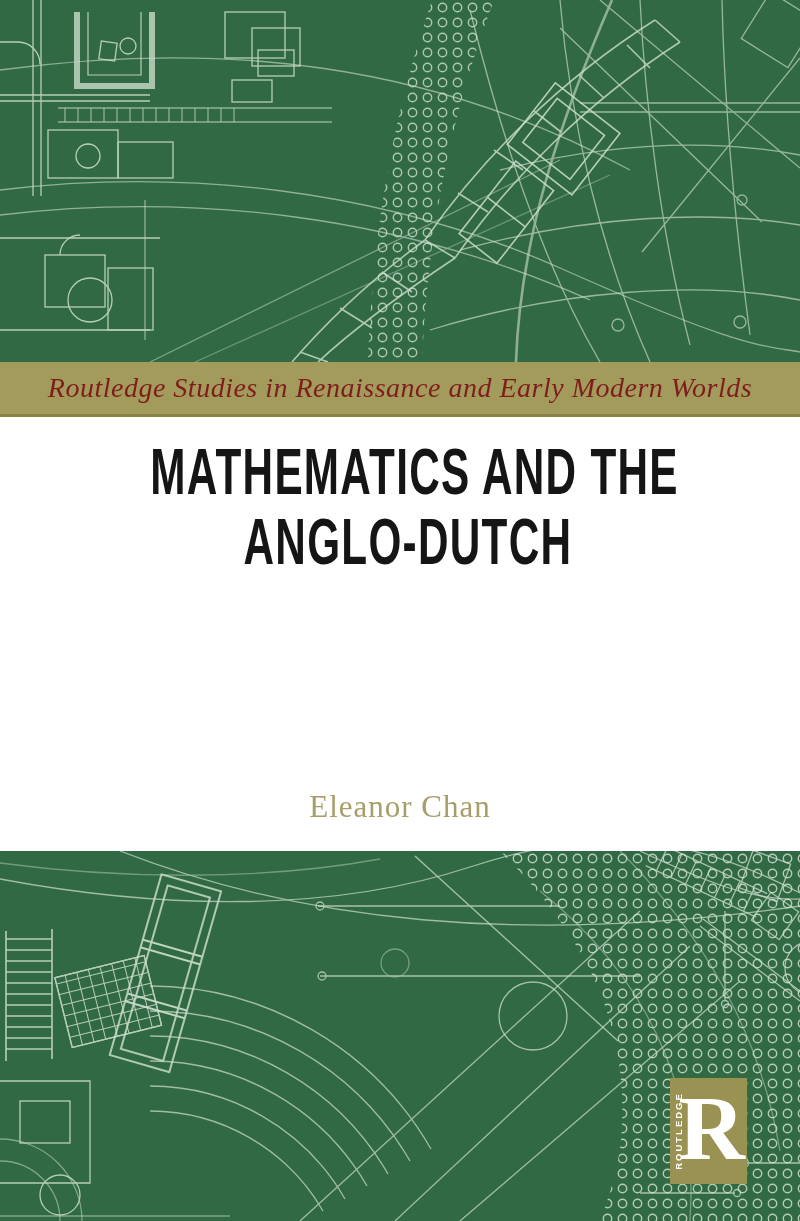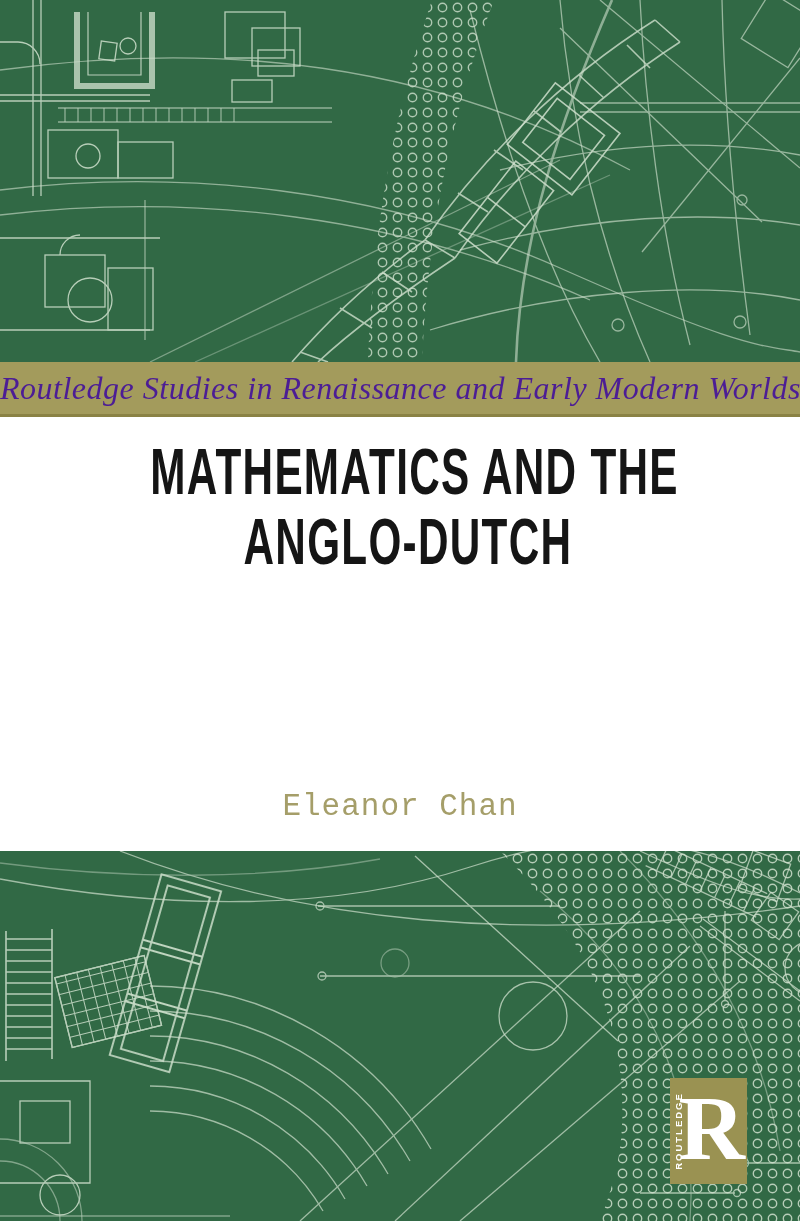--- a/index.html
+++ b/index.html
@@ -10,39 +10,39 @@
   .art-band{position:absolute;left:0;width:800px;overflow:hidden;}
   .art-top{top:0;height:362px;}
   .art-bottom{top:851px;height:370px;}
   .series-banner{
     position:absolute;left:0;top:362px;width:800px;height:55px;
     background:#a39b5c;border-bottom:3px solid #8a8245;box-sizing:border-box;
     text-align:center;
   }
   .series-banner .series-text{
     font-family:"Liberation Serif",serif;font-style:italic;
-    font-size:32px;line-height:52px;color:#4c1d95;letter-spacing:0.5px;
+    font-size:28px;line-height:52px;color:#7f1d1d;letter-spacing:0.5px;
     white-space:nowrap;
   }
   .white-band{
     position:absolute;left:0;top:417px;width:800px;height:434px;
     background:#ffffff;
   }
   .title-block{position:absolute;left:8px;top:20px;width:800px;}
   .title-line{
     text-align:center;font-weight:bold;color:#151515;
     font-size:65px;line-height:70px;white-space:nowrap;
   }
   .title-line>span{
     display:inline-block;transform:scaleX(0.65);transform-origin:50% 50%;
     letter-spacing:2px;
   }
   .author{
     position:absolute;left:0;top:372px;width:800px;text-align:center;
-    font-family:Liberation Mono, monospace;font-size:31px;line-height:36px;
+    font-family:Liberation Serif, serif;font-size:31px;line-height:36px;
     color:#a59e69;letter-spacing:1px;
   }
   .logo{
     position:absolute;left:670px;top:1078px;width:77px;height:106px;
     background:#9a9252;
   }
   .logo .big-r{
     position:absolute;right:2px;top:50%;transform:translateY(-53%);
     font-family:"Liberation Serif",serif;font-weight:bold;
     font-size:92px;color:#ffffff;line-height:92px;

